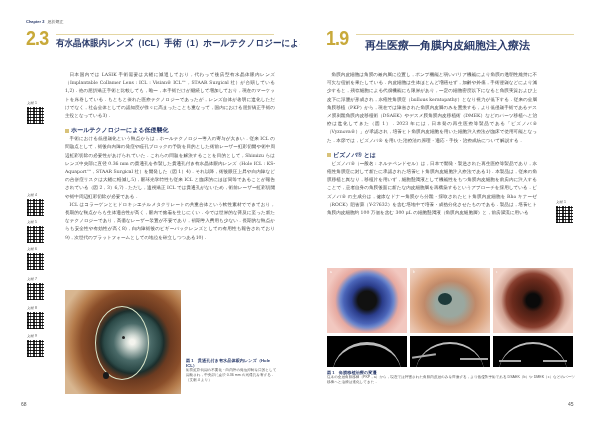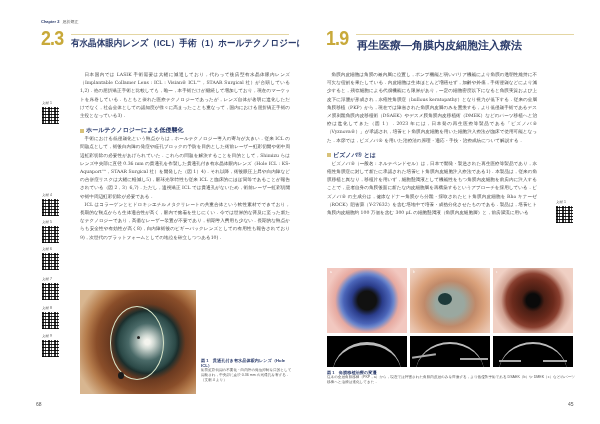--- a/index.html
+++ b/index.html
@@ -1,18 +1,18 @@
 <!DOCTYPE html>
 <html><head>
 <meta charset="utf-8">
 <style>
 *{box-sizing:border-box;margin:0;padding:0}
 body{width:600px;height:424px;background:#fff;font-family:"DejaVu Serif",serif;color:#333;position:relative;overflow:hidden}
 .page{position:absolute;top:0;height:424px;width:300px;background:#fff}
-.left{left:15px}
+.left{left:0}
 .right{left:300px}
 .chap{position:absolute;left:26px;top:19px;font-family:"Liberation Sans",sans-serif;font-size:4px;color:#2a3b6b;font-weight:bold}
 .chap span{color:#555;font-weight:normal;margin-left:3px}
 .secnum{position:absolute;font-family:"Liberation Sans",sans-serif;font-weight:bold;font-size:21px;color:#c8a93a;letter-spacing:-1px;transform:scaleX(0.85);transform-origin:left}
 .sectitle{position:absolute;font-family:"Liberation Sans",sans-serif;font-weight:bold;color:#2a3b6b;white-space:nowrap}
 .rule{position:absolute;height:1px;background:#e4d6a3}
 .body{position:absolute;font-size:4.6px;line-height:8.2px;color:#444;text-align:justify}
 .body p{text-indent:1em}
 .sub{font-family:"Liberation Sans",sans-serif;font-weight:bold;color:#2a3b6b;font-size:6px;margin-top:6px;line-height:9px}
 .sub::before{content:"";display:inline-block;width:4px;height:4px;background:#d8c27a;margin-right:2px;vertical-align:middle}
@@ -70,21 +70,21 @@
     <div>術前虹彩切開の不要化・白内障の発症抑制を目的として開発され，中央部に直径 0.36 mm の貫通孔を有する．</div>
     <div>（文献 4 より）</div>
   </div>
 
   <div class="pgnum" style="left:21px">68</div>
 </div>
 
 <div class="page right">
   <div class="secnum" style="left:26px;top:26px">1.9</div>
   <div class="rule" style="left:56px;top:34px;width:218px"></div>
-  <div class="sectitle" style="left:57px;top:38px;font-size:11px">再生医療―角膜内皮細胞注入療法</div>
+  <div class="sectitle" style="left:65px;top:38px;font-size:11px">再生医療―角膜内皮細胞注入療法</div>
 
   <div class="body" style="left:27px;top:71px;width:210px">
     <p>角膜内皮細胞は角膜の最内層に位置し，ポンプ機能と弱いバリア機能により角膜の透明性維持に不可欠な役割を果たしている．内皮細胞は生体ほとんど増殖せず，加齢や外傷，手術侵襲などにより減少すると，残存細胞による代償機能にも限界があり，一定の細胞密度以下になると角膜実質および上皮下に浮腫が形成され，水疱性角膜症（bullous keratopathy）となり視力が低下する．従来の全層角膜移植（PKP）から，現在では障害された角膜内皮層のみを置換する，より低侵襲手術であるデスメ膜剥離角膜内皮移植術（DSAEK）やデスメ膜角膜内皮移植術（DMEK）などのパーツ移植へと治療は進化してきた（図 1）．2023 年には，日本発の再生医療等製品である「ビズノバ®（Vyznova®）」が承認され，培養ヒト角膜内皮細胞を用いた細胞注入療法が臨床で使用可能となった．本節では，ビズノバ® を用いた治療法の原理・適応・手技・治療成績について解説する．</p>
     <div class="sub">ビズノバ® とは</div>
     <p>ビズノバ®（一般名：ネルテペンドセル）は，日本で開発・製造された再生医療等製品であり，水疱性角膜症に対して新たに承認された培養ヒト角膜内皮細胞注入療法である1)．本製品は，従来の角膜移植と異なり，移植片を用いず，細胞懸濁液として機能性をもつ角膜内皮細胞を前房内に注入することで，患者自身の角膜後面に新たな内皮細胞層を再構築するというアプローチを採用している．ビズノバ® の主成分は，健康なドナー角膜から分離・採取されたヒト角膜内皮細胞を Rho キナーゼ（ROCK）阻害薬（Y-27632）を含む培地中で培養・成熟分化させたものである．製品は，培養ヒト角膜内皮細胞約 100 万個を含む 300 μL の細胞懸濁液（角膜内皮細胞層）と，前房灌流に用いる</p>
   </div>
 
   <div class="qrlabel" style="left:256px;top:200px">文献 1</div>
   <div class="qr" style="left:256px;top:206px"></div>
 

